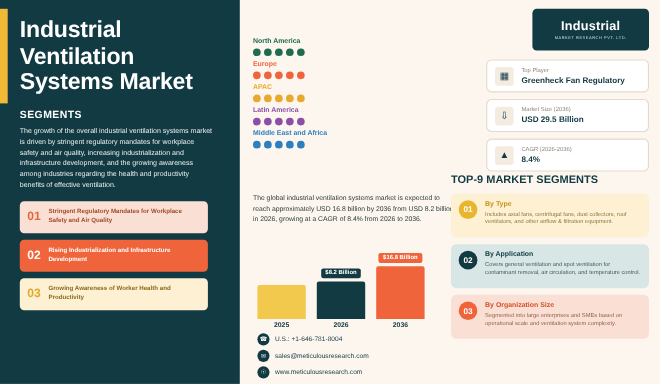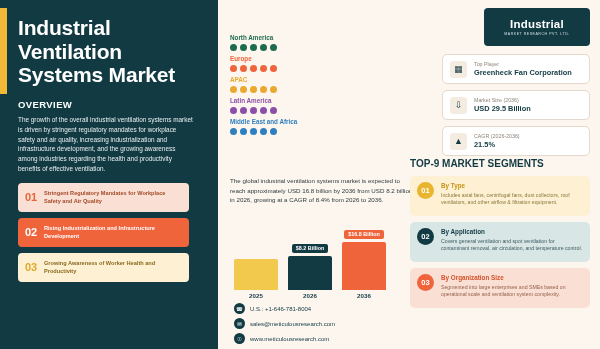--- a/index.html
+++ b/index.html
@@ -150,21 +150,21 @@
   .s3 .seg-b { color: #96614b; }
 </style>
 </head>
 <body>
 
 <div class="page">
 
   <div class="left-panel">
     <div class="yellow-bar"></div>
     <div class="title">Industrial Ventilation Systems Market</div>
-    <div class="drivers-head">OVERVIEW</div>
+    <div class="drivers-head">SEGMENTS</div>
     <div class="drivers-body">The growth of the overall industrial ventilation systems market is driven by stringent regulatory mandates for workplace safety and air quality, increasing industrialization and infrastructure development, and the growing awareness among industries regarding the health and productivity benefits of effective ventilation.</div>
     <div class="driver-list">
       <div class="driver d1">
         <div class="num">01</div>
         <div class="txt">Stringent Regulatory Mandates for Workplace Safety and Air Quality</div>
       </div>
       <div class="driver d2">
         <div class="num">02</div>
         <div class="txt">Rising Industrialization and Infrastructure Development</div>
       </div>
@@ -234,35 +234,35 @@
           <span class="dot" style="background:#2e7fbf"></span>
         </div>
       </div>
     </div>
 
     <div class="stats">
       <div class="stat-card">
         <div class="stat-icon">▦</div>
         <div>
           <div class="stat-label">Top Player</div>
-          <div class="stat-value">Greenheck Fan Corporation</div>
+          <div class="stat-value">Greenheck Fan Regulatory</div>
         </div>
       </div>
       <div class="stat-card">
         <div class="stat-icon">⇩</div>
         <div>
           <div class="stat-label">Market Size (2036)</div>
           <div class="stat-value">USD 29.5 Billion</div>
         </div>
       </div>
       <div class="stat-card">
         <div class="stat-icon">▲</div>
         <div>
           <div class="stat-label">CAGR (2026-2036)</div>
-          <div class="stat-value">21.5%</div>
+          <div class="stat-value">8.4%</div>
         </div>
       </div>
     </div>
 
     <div class="mo-text">The global industrial ventilation systems market is expected to reach approximately USD 16.8 billion by 2036 from USD 8.2 billion in 2026, growing at a CAGR of 8.4% from 2026 to 2036.</div>
 
     <div class="chart">
       <div class="bar-col">
         <div class="bar-label" style="visibility:hidden"></div>
         <div class="bar" style="height:31px;background:#f2c94c"></div>

